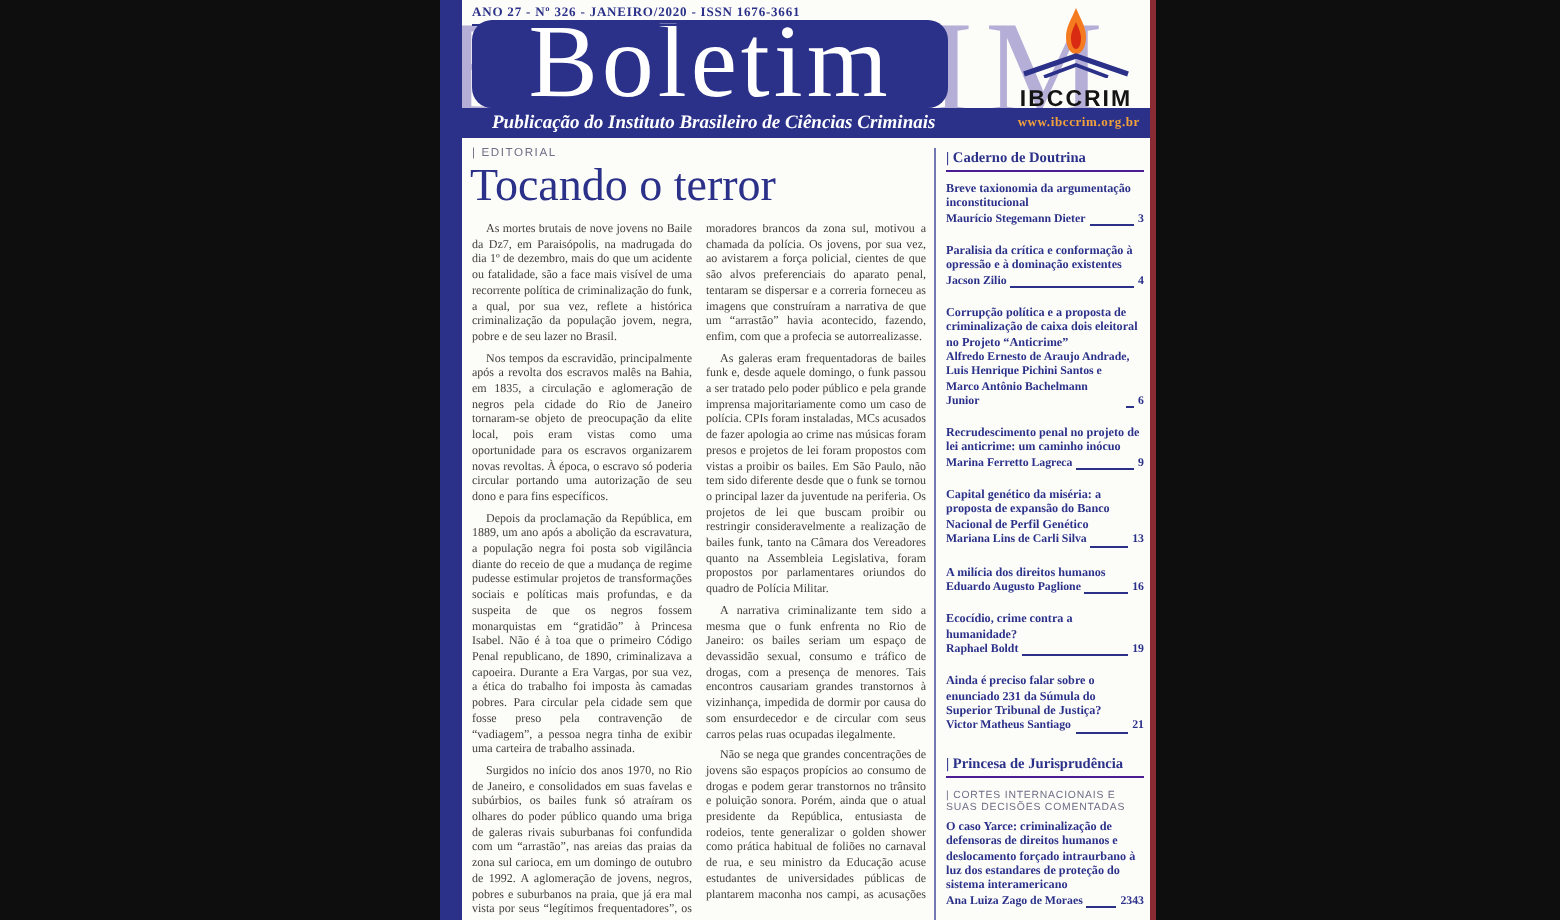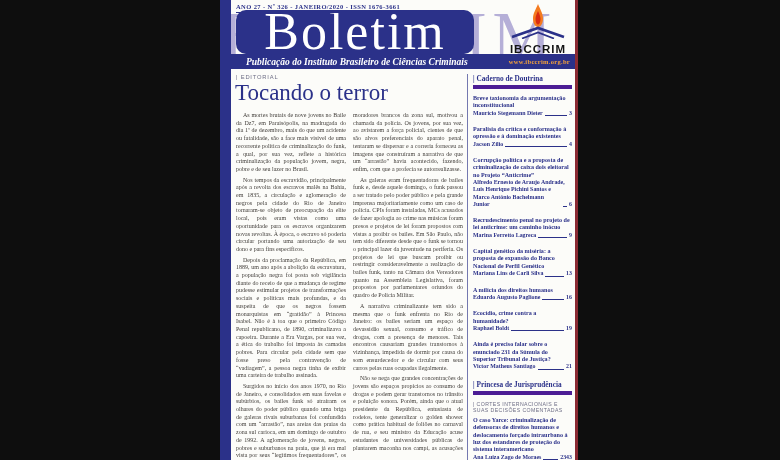--- a/index.html
+++ b/index.html
@@ -31,21 +31,21 @@
             font-family:"Liberation Sans",sans-serif;}
   .ed-title{position:absolute;left:15px;top:80px;margin:0;font-size:23px;font-weight:400;color:#2b3189;}
   .columns{position:absolute;left:16px;top:112px;width:227px;height:348px;overflow:hidden;
            column-count:2;column-gap:7px;font-size:6px;line-height:7.7px;text-align:justify;color:#413d39;}
   .columns p{margin:0 0 3px 0;text-indent:7px;}
 
   .vsep{position:absolute;left:247px;top:74px;width:1px;height:386px;background:#2b3189;opacity:.65;}
 
   
   .sidebar{position:absolute;left:253px;top:74px;width:99px;}
-  .sb-header{font-size:7.3px;font-weight:bold;color:#2b3189;border-bottom:4px solid #4c1d95;
+  .sb-header{font-size:7.3px;font-weight:bold;color:#2b3189;border-bottom:1px solid #4c1d95;
              padding-bottom:2px;margin-bottom:6px;}
   .sb-header.second{margin-top:6px;}
   .sb-entry{margin-bottom:9px;}
   .sb-title{font-size:6.1px;font-weight:bold;color:#2b3189;line-height:7.4px;}
   .sb-author-line{display:flex;align-items:flex-end;font-size:5.9px;color:#2b3189;line-height:7.2px;font-weight:600;}
   .leader{flex:1 1 auto;border-bottom:1px solid #2b3189;margin:0 2px 1px 2px;min-width:4px;}
   .pagenum{font-weight:bold;}
   .sb-sublabel{font-size:5.2px;color:#6e6e86;letter-spacing:.4px;line-height:6.6px;margin-bottom:3px;
                font-family:"Liberation Sans",sans-serif;text-transform:uppercase;}
 </style>

